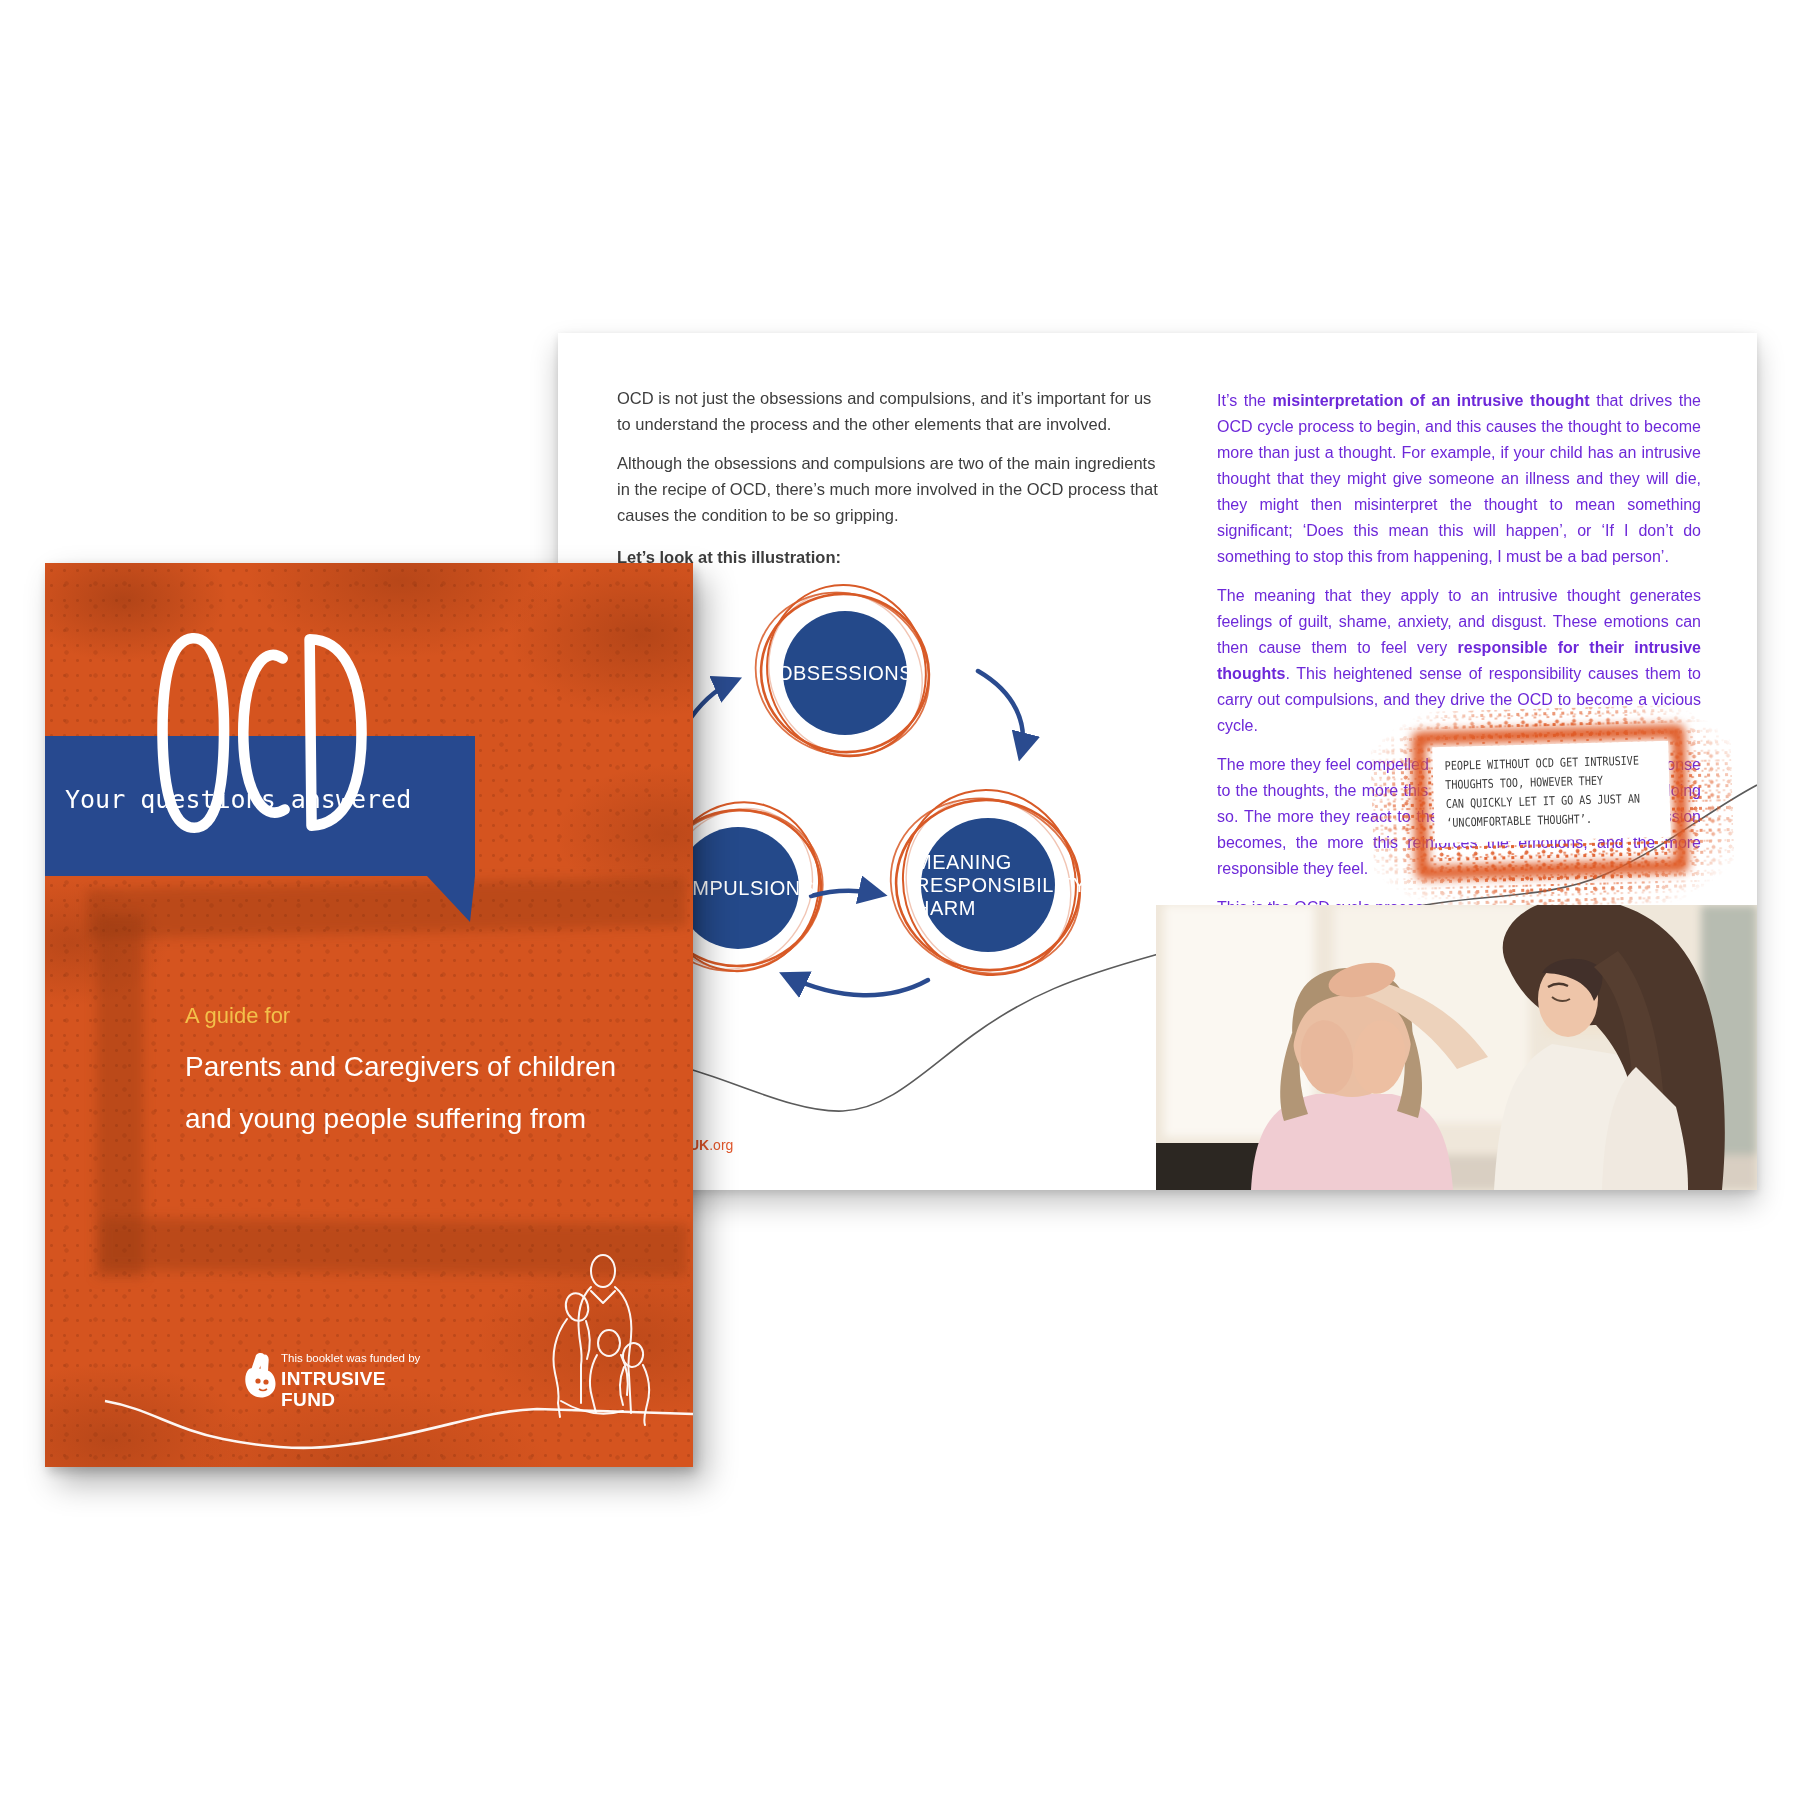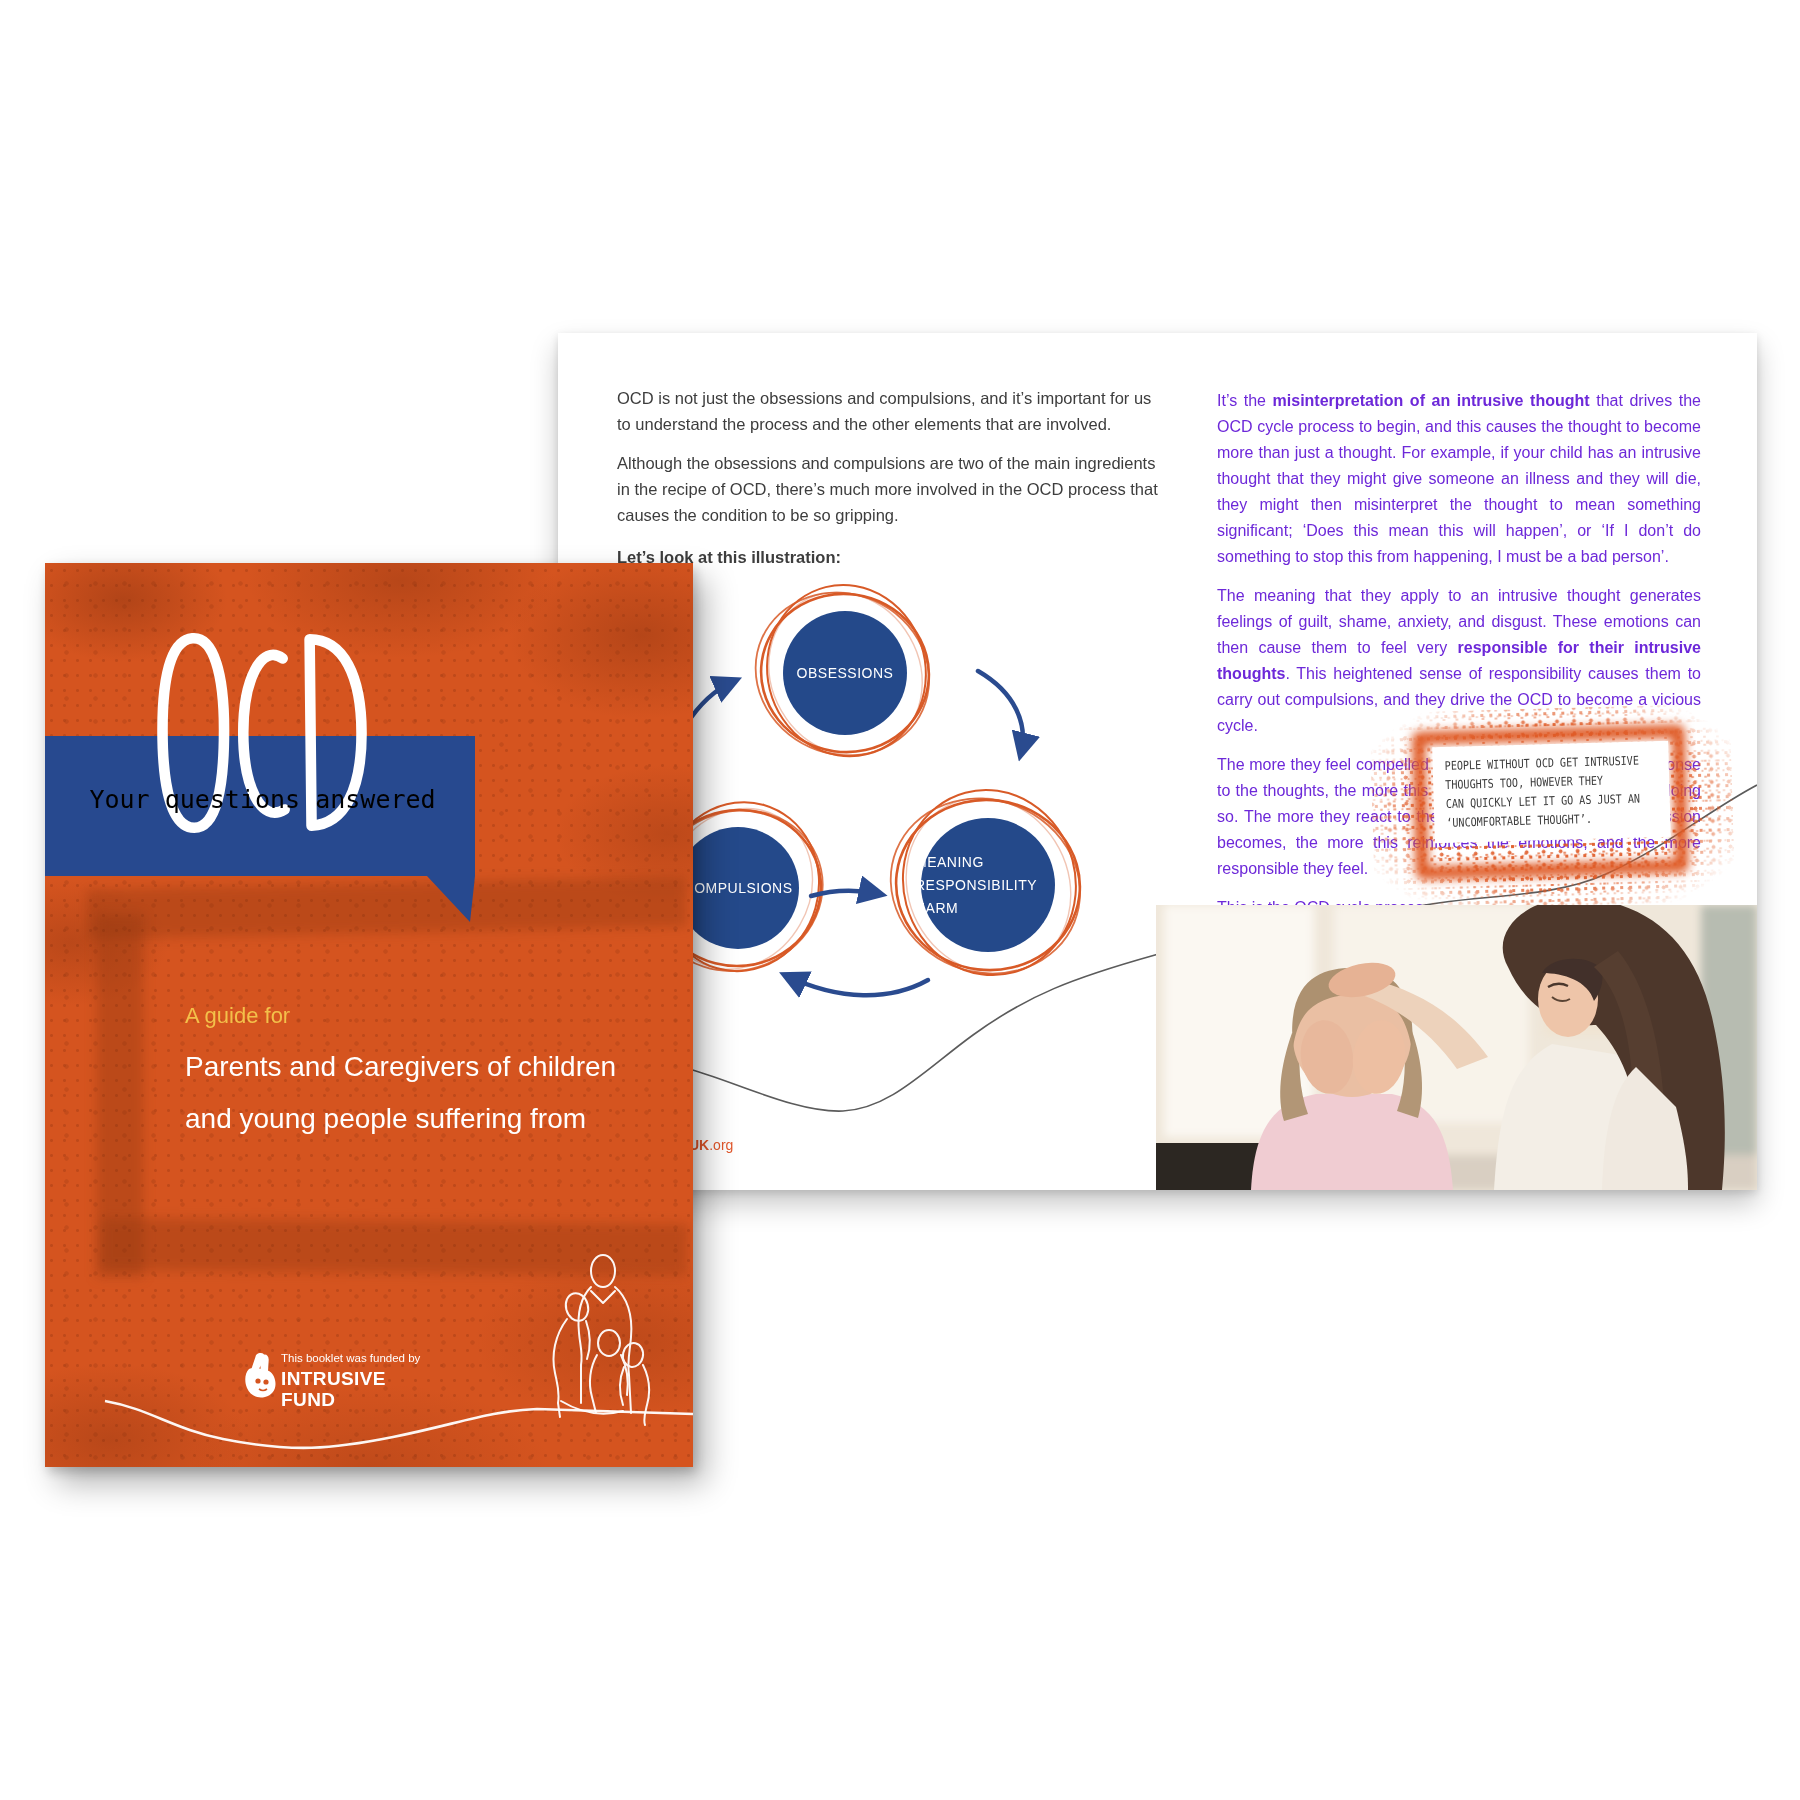--- a/index.html
+++ b/index.html
@@ -12,21 +12,21 @@
   .col-left{position:absolute;left:59px;top:52px;width:548px;color:#3d3d3d;}
   .page-heading{height:70px;}
   .page-heading span{display:inline-block;font-family:"DejaVu Sans",sans-serif;font-size:29px;letter-spacing:1px;
           color:#E2572B;transform:scaleY(1.5);transform-origin:left top;white-space:nowrap;font-weight:500;}
   .col-left p{margin:0 0 13px 0;font-size:16.5px;line-height:26px;}
   .col-left p.lead{font-weight:bold;margin-top:16px;}
   .col-right{position:absolute;left:659px;top:55px;width:484px;color:#6d28d9;}
   .col-right p{margin:0 0 13px 0;font-size:16px;line-height:26px;text-align:justify;}
 
   .diagram-svg{position:absolute;left:0;top:0;width:1199px;height:857px;z-index:2;}
-  .node-label{position:absolute;color:#fff;font-size:14px;letter-spacing:.5px;z-index:3;transform:translate(-50%,-50%);text-align:center;white-space:nowrap;}
+  .node-label{position:absolute;color:#fff;font-size:20px;letter-spacing:.5px;z-index:3;transform:translate(-50%,-50%);text-align:center;white-space:nowrap;}
   .node-label.multi{text-align:left;line-height:23px;white-space:normal;width:150px;}
 
   .flow-line-svg{position:absolute;left:0;top:0;width:1199px;height:857px;z-index:4;pointer-events:none;}
 
   
   .spraybox{position:absolute;left:822px;top:383px;width:345px;height:188px;z-index:5;transform:rotate(-1.6deg);}
   .spray-halo{position:absolute;inset:-8px;border-radius:14px;opacity:.95;
      background-image:
        radial-gradient(circle, rgba(223,88,35,.95) 0 1.4px, transparent 2px),
        radial-gradient(circle, rgba(223,88,35,.75) 0 1px, transparent 1.5px),
@@ -66,22 +66,22 @@
      background-size:13px 15px,29px 23px;background-position:0 0,7px 9px;}
   .grunge-stripe{position:absolute;background:rgba(144,54,17,.38);filter:blur(6px);pointer-events:none;}
   .gs-top{left:42px;top:320px;width:600px;height:50px;transform:rotate(-1.2deg);}
   .gs-left{left:52px;top:352px;width:46px;height:362px;}
   .gs-bottom{left:55px;top:658px;width:588px;height:52px;transform:rotate(.6deg);}
 
   .cover-title-svg{position:absolute;left:105px;top:64px;width:250px;height:212px;z-index:3;}
   .speech-band{position:absolute;left:0;top:173px;width:430px;height:200px;z-index:2;}
   .speech-band .shape{position:absolute;left:0;top:0;width:430px;height:200px;background:#27498F;
       clip-path:polygon(0 0,430px 0,430px 140px,425px 186px,382px 140px,0 140px);}
-  .cover-subtitle{position:absolute;left:20px;top:222px;width:395px;text-align:center;z-index:3;
-      font-family:"DejaVu Sans Mono",monospace;font-size:25px;color:#000000;white-space:nowrap;}
+  .cover-subtitle{position:absolute;left:20px;top:222px;width:395px;text-align:left;z-index:3;
+      font-family:"DejaVu Sans Mono",monospace;font-size:25px;color:#ffffff;white-space:nowrap;}
 
   .guide{position:absolute;left:140px;top:440px;z-index:3;color:#fff;}
   .guide .gi{font-size:22px;color:#F3C04A;margin-bottom:12px;}
   .guide .gl{font-size:28px;line-height:52px;font-weight:400;}
 
   .logo-circle{position:absolute;left:52px;top:759px;width:126px;height:126px;border-radius:50%;background:#fff;z-index:4;
       display:flex;flex-direction:column;align-items:center;justify-content:center;}
   .logo-ocd{font-size:36px;font-weight:bold;letter-spacing:-1px;line-height:34px;}
   .logo-ocd .oc{color:#E2572B;}
   .logo-ocd .d{color:#3F4448;}

